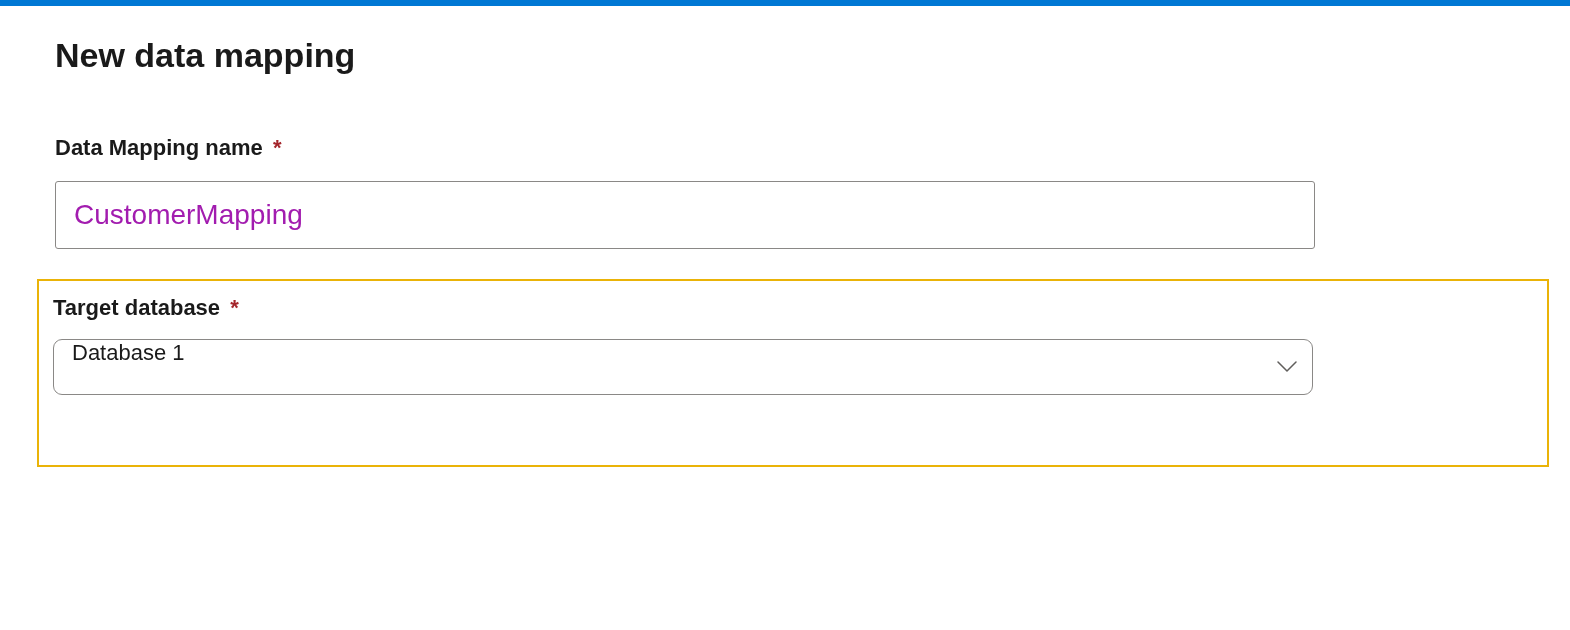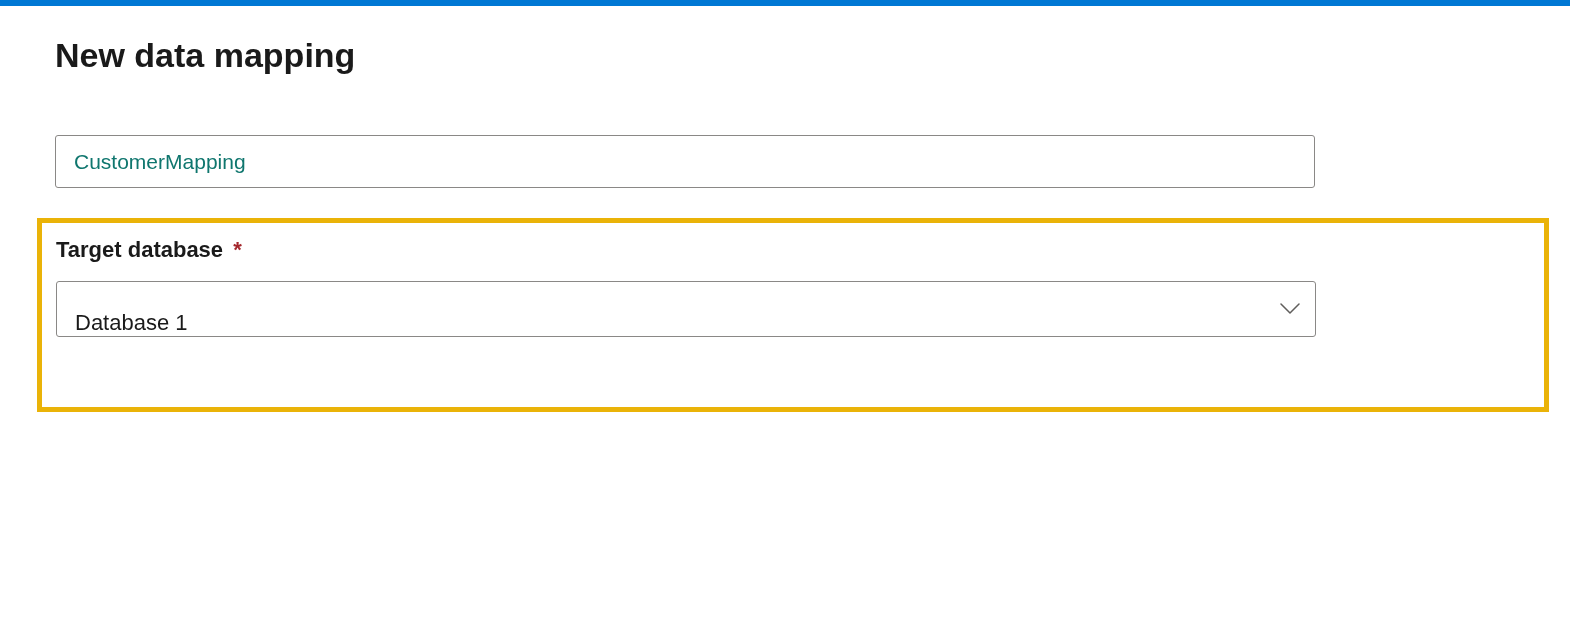--- a/index.html
+++ b/index.html
@@ -37,55 +37,55 @@
       color: #1a1a1a;
       margin-bottom: 20px;
       display: block;
     }
     .required-mark {
       color: #a4262c;
       margin-left: 4px;
     }
     .text-input {
       width: 1260px;
-      height: 53px;
+      height: 68px;
       border: 1px solid #8a8886;
       border-radius: 3px;
-      font-size: 21px;
+      font-size: 28px;
       padding: 0 18px;
-      color: #0f766e;
+      color: #a21caf;
       font-family: inherit;
       outline: none;
       background: #ffffff;
     }
     .highlight-box {
-      border: 5px solid #eab308;
+      border: 2px solid #eab308;
       padding: 14px 14px 40px 14px;
       margin-left: -18px;
       width: 1512px;
       margin-top: 16px;
     }
     .highlight-box .field-label {
       margin-bottom: 18px;
     }
     .select-wrapper {
       position: relative;
       width: 1260px;
     }
     .select-input {
       width: 100%;
       height: 56px;
       border: 1px solid #8a8886;
-      border-radius: 3px;
+      border-radius: 9px;
       font-size: 22px;
       padding: 0 50px 0 18px;
       color: #1a1a1a;
       background: #ffffff;
       display: flex;
-      align-items: flex-end;
+      align-items: flex-start;
       cursor: pointer;
     }
     .chevron {
       position: absolute;
       right: 16px;
       top: 50%;
       transform: translateY(-50%);
       pointer-events: none;
     }
     .chevron svg {
@@ -96,20 +96,24 @@
   </style>
 </head>
 <body>
 
 <div class="top-bar"></div>
 
 <div class="content">
   <h1 class="page-title">New data mapping</h1>
 
   <div class="field-group">
+    <label class="field-label">
+      <span>Data Mapping name</span>
+      <span class="required-mark">*</span>
+    </label>
     <input type="text" class="text-input" value="CustomerMapping" style="">
   </div>
 
   <div class="highlight-box">
     <div class="field-group">
       <label class="field-label">
         <span>Target database</span>
         <span class="required-mark">*</span>
       </label>
       <div class="select-wrapper">

